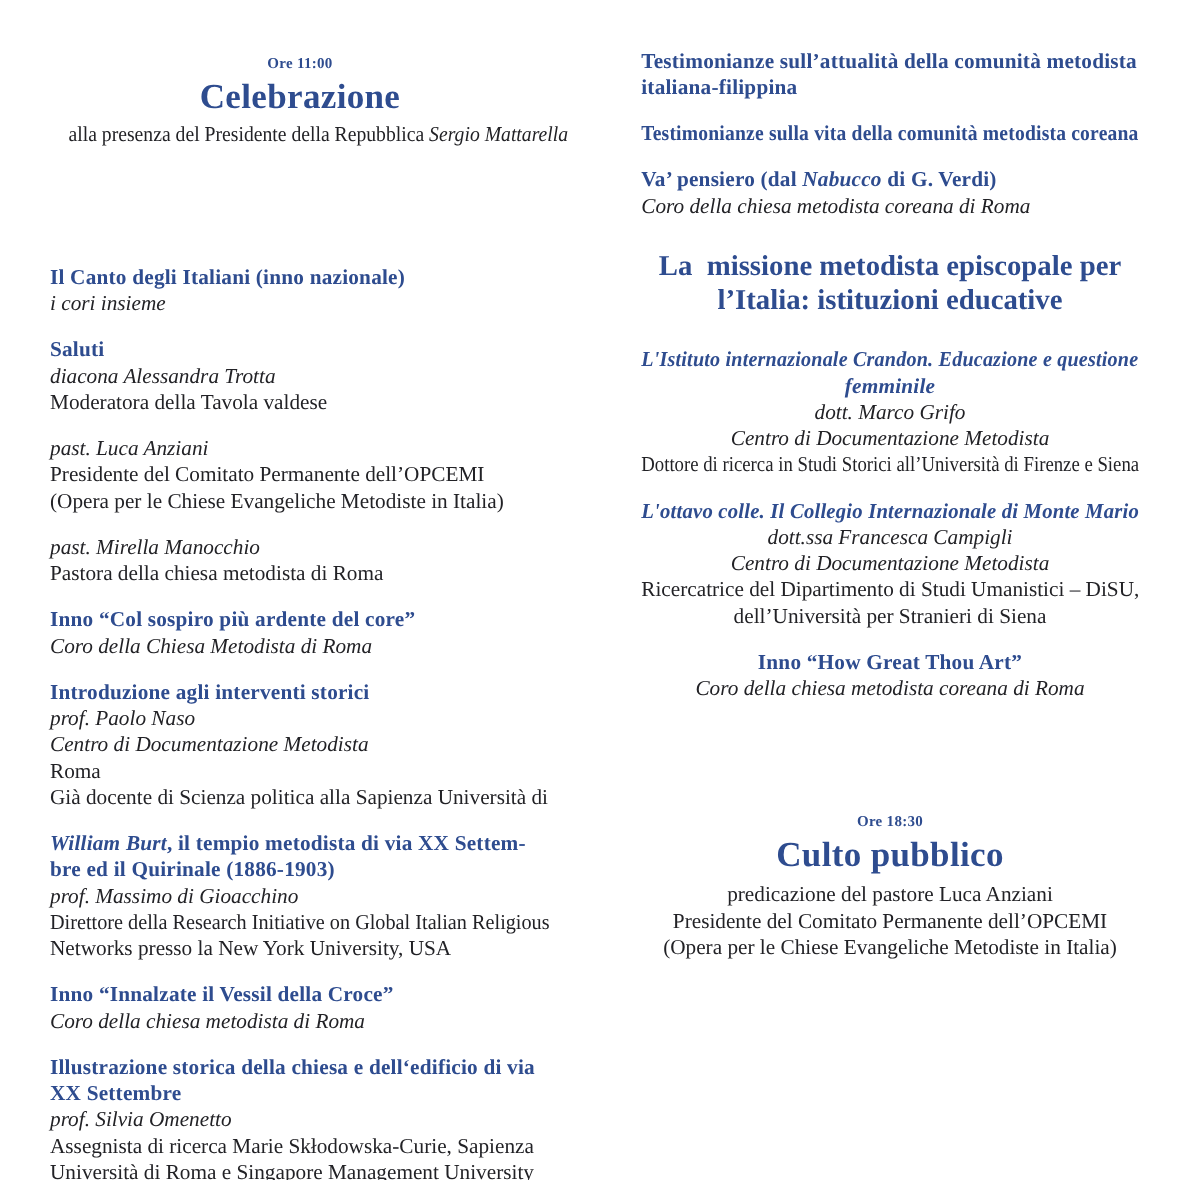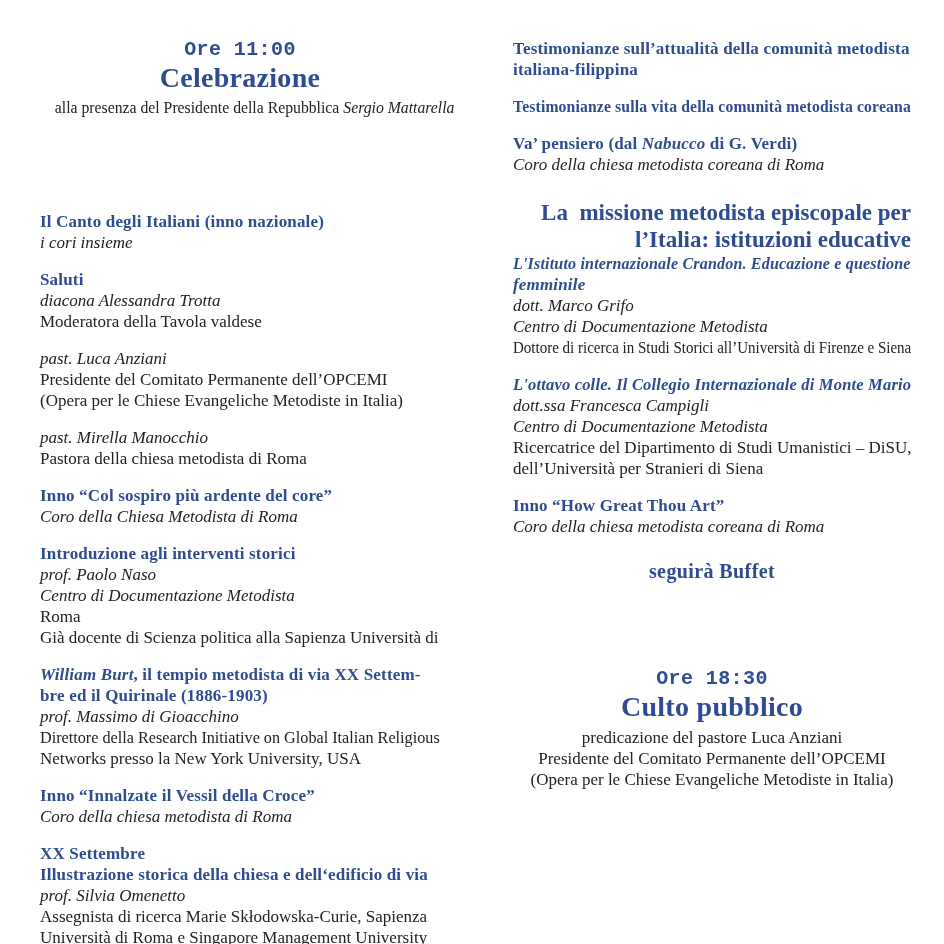--- a/index.html
+++ b/index.html
@@ -28,44 +28,43 @@
   }
   .fit-center{transform-origin:center center;text-align:center;}
 
   .r-h{color:var(--accent);font-weight:700;letter-spacing:.01em;}
   .r-hi{color:var(--accent);font-weight:700;font-style:italic;letter-spacing:.01em;}
   .r-i{font-style:italic;}
   .r-p{}
 
   .event-header{text-align:center;}
   .time{
-    color:var(--accent);font-weight:700;font-size:20px;line-height:24px;
+    color:var(--accent);font-weight:700;font-size:12px;line-height:24px;
     letter-spacing:.02em;
-    font-family:Liberation Mono, monospace;
   }
   .event-title{
     color:var(--accent);font-size:28px;font-weight:600;line-height:32px;
     letter-spacing:.01em;margin-top:0;
   }
   .event-subtitle{margin-top:3px;line-height:22px;}
   .event-subtitle .it{font-style:italic;}
 
   .items .item{margin-top:16px;}
   .items .item:first-child{margin-top:0;}
   .items-left{margin-top:92px;}
 
   .section-title{
     margin:24px 0 0 0;
     color:var(--accent);
     font-size:23px;font-weight:600;
     text-align:center;
   }
-  .st-line{line-height:27px;white-space:nowrap;transform-origin:center center;text-align:right;}
+  .st-line{line-height:27px;white-space:nowrap;transform-origin:center center;}
 
-  .items-right-mid{}
+  .items-right-mid{margin-top:24px;text-align:center;}
 
   .buffet{
     color:var(--accent);font-weight:700;font-size:20px;line-height:24px;
     text-align:center;margin-top:22px;letter-spacing:.02em;
   }
   .evening{margin-top:84px;}
   .evening-lines{margin-top:4px;}
   .evening-lines .line{line-height:21px;}
 </style>
 </head>
@@ -114,22 +113,22 @@
           <div class="line"><span class="r-h">bre ed il Quirinale (1886-1903)</span></div>
           <div class="line"><span class="r-i">prof. Massimo di Gioacchino</span></div>
           <div class="line" style="transform: scaleX(0.952381);"><span class="r-p">Direttore della Research Initiative on Global Italian Religious</span></div>
           <div class="line"><span class="r-p">Networks presso la New York University, USA</span></div>
         </div>
         <div class="item">
           <div class="line"><span class="r-h">Inno “Innalzate il Vessil della Croce”</span></div>
           <div class="line"><span class="r-i">Coro della chiesa metodista di Roma</span></div>
         </div>
         <div class="item">
+          <div class="line"><span class="r-h">Illustrazione storica della chiesa e dell‘edificio di via</span></div>
           <div class="line"><span class="r-h">XX Settembre</span></div>
-          <div class="line"><span class="r-h">Illustrazione storica della chiesa e dell‘edificio di via</span></div>
           <div class="line"><span class="r-i">prof. Silvia Omenetto</span></div>
           <div class="line"><span class="r-p">Assegnista di ricerca Marie Skłodowska-Curie, Sapienza</span></div>
           <div class="line"><span class="r-p">Università di Roma e Singapore Management University</span></div>
         </div>
       </div>
   </div>
 
   <div class="col-gap"></div>
 
   <div class="col col-right">
@@ -166,21 +165,20 @@
           <div class="line"><span class="r-i">Centro di Documentazione Metodista</span></div>
           <div class="line"><span class="r-p">Ricercatrice del Dipartimento di Studi Umanistici – DiSU,</span></div>
           <div class="line"><span class="r-p">dell’Università per Stranieri di Siena</span></div>
         </div>
         <div class="item">
           <div class="line"><span class="r-h">Inno “How Great Thou Art”</span></div>
           <div class="line"><span class="r-i">Coro della chiesa metodista coreana di Roma</span></div>
         </div>
       </div>
 
-    <div class="buffet">seguirà Buffet</div>
 
     <div class="event-header evening">
       <div class="time">Ore 18:30</div>
       <div class="event-title">Culto pubblico</div>
       <div class="evening-lines">
           <div class="line fit-center">predicazione del pastore Luca Anziani</div>
           <div class="line fit-center">Presidente del Comitato Permanente dell’OPCEMI</div>
           <div class="line fit-center">(Opera per le Chiese Evangeliche Metodiste in Italia)</div>
         </div>
     </div>

